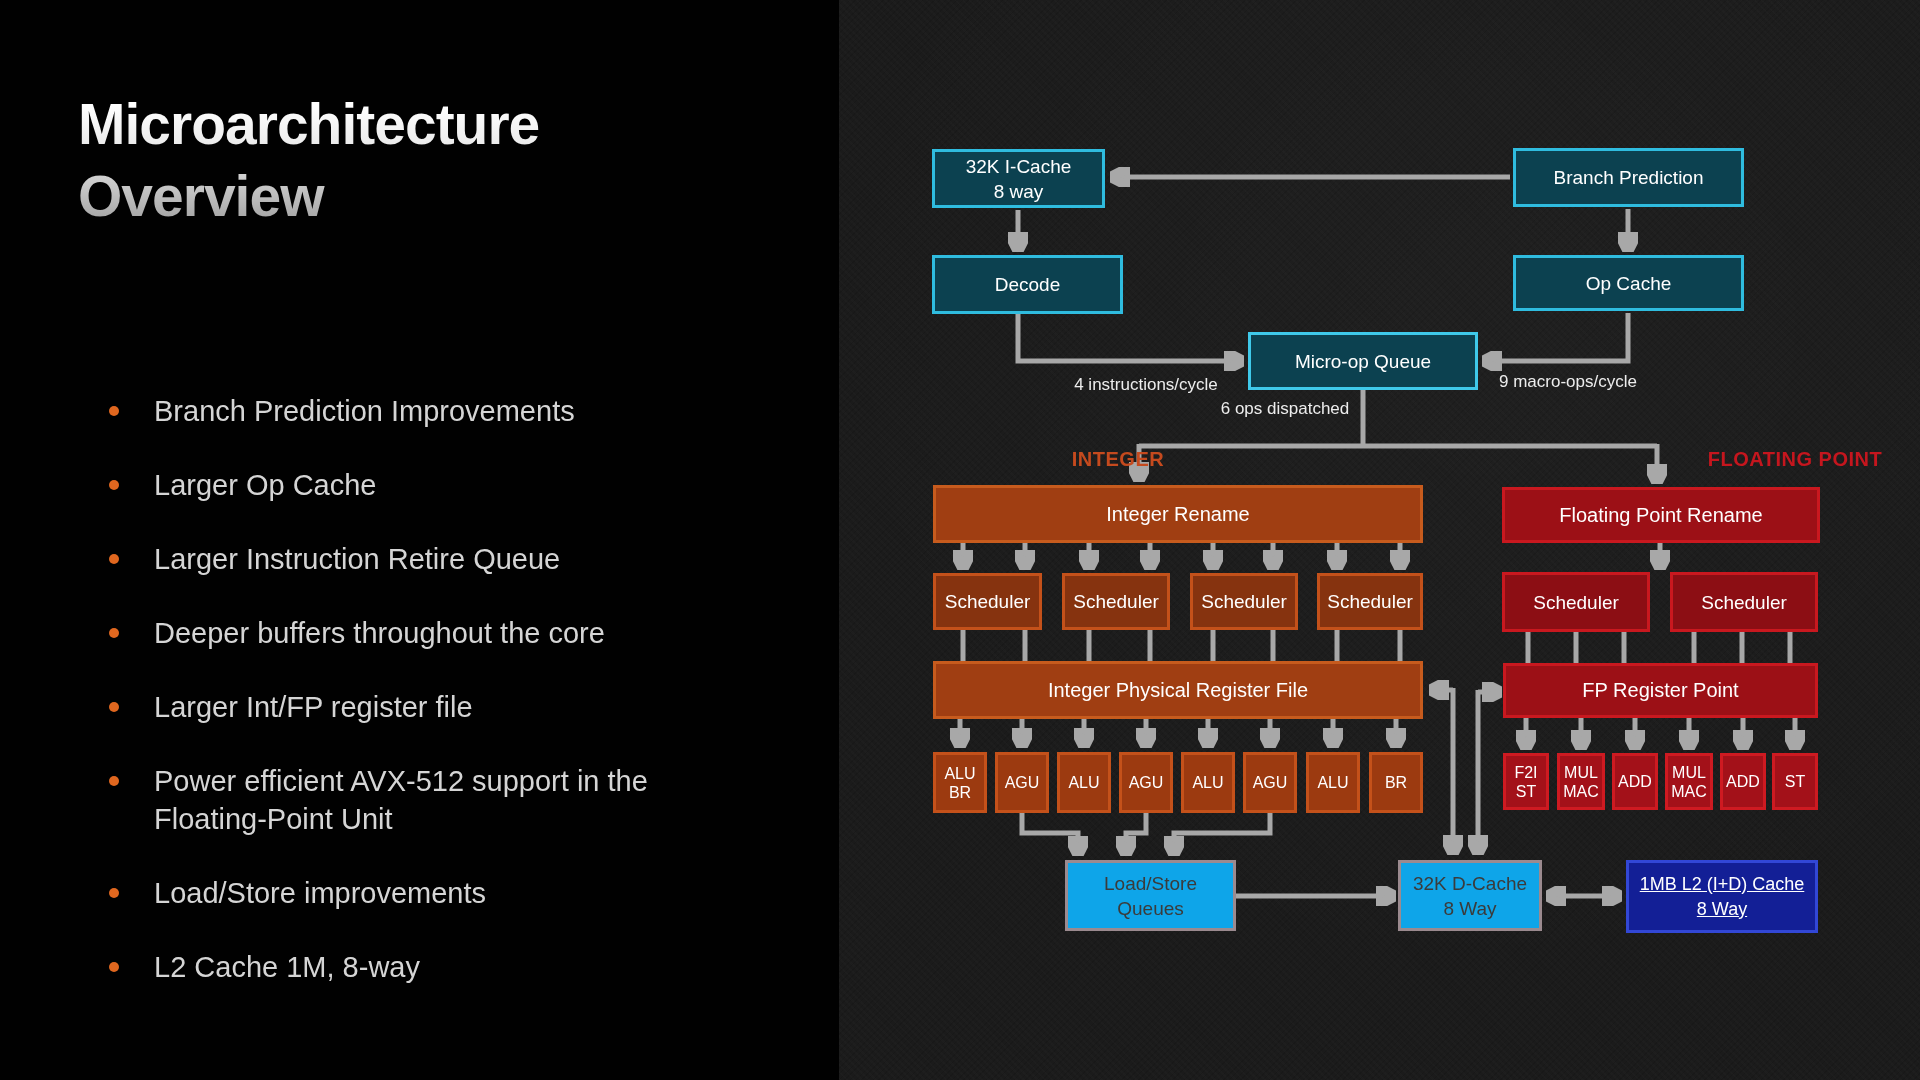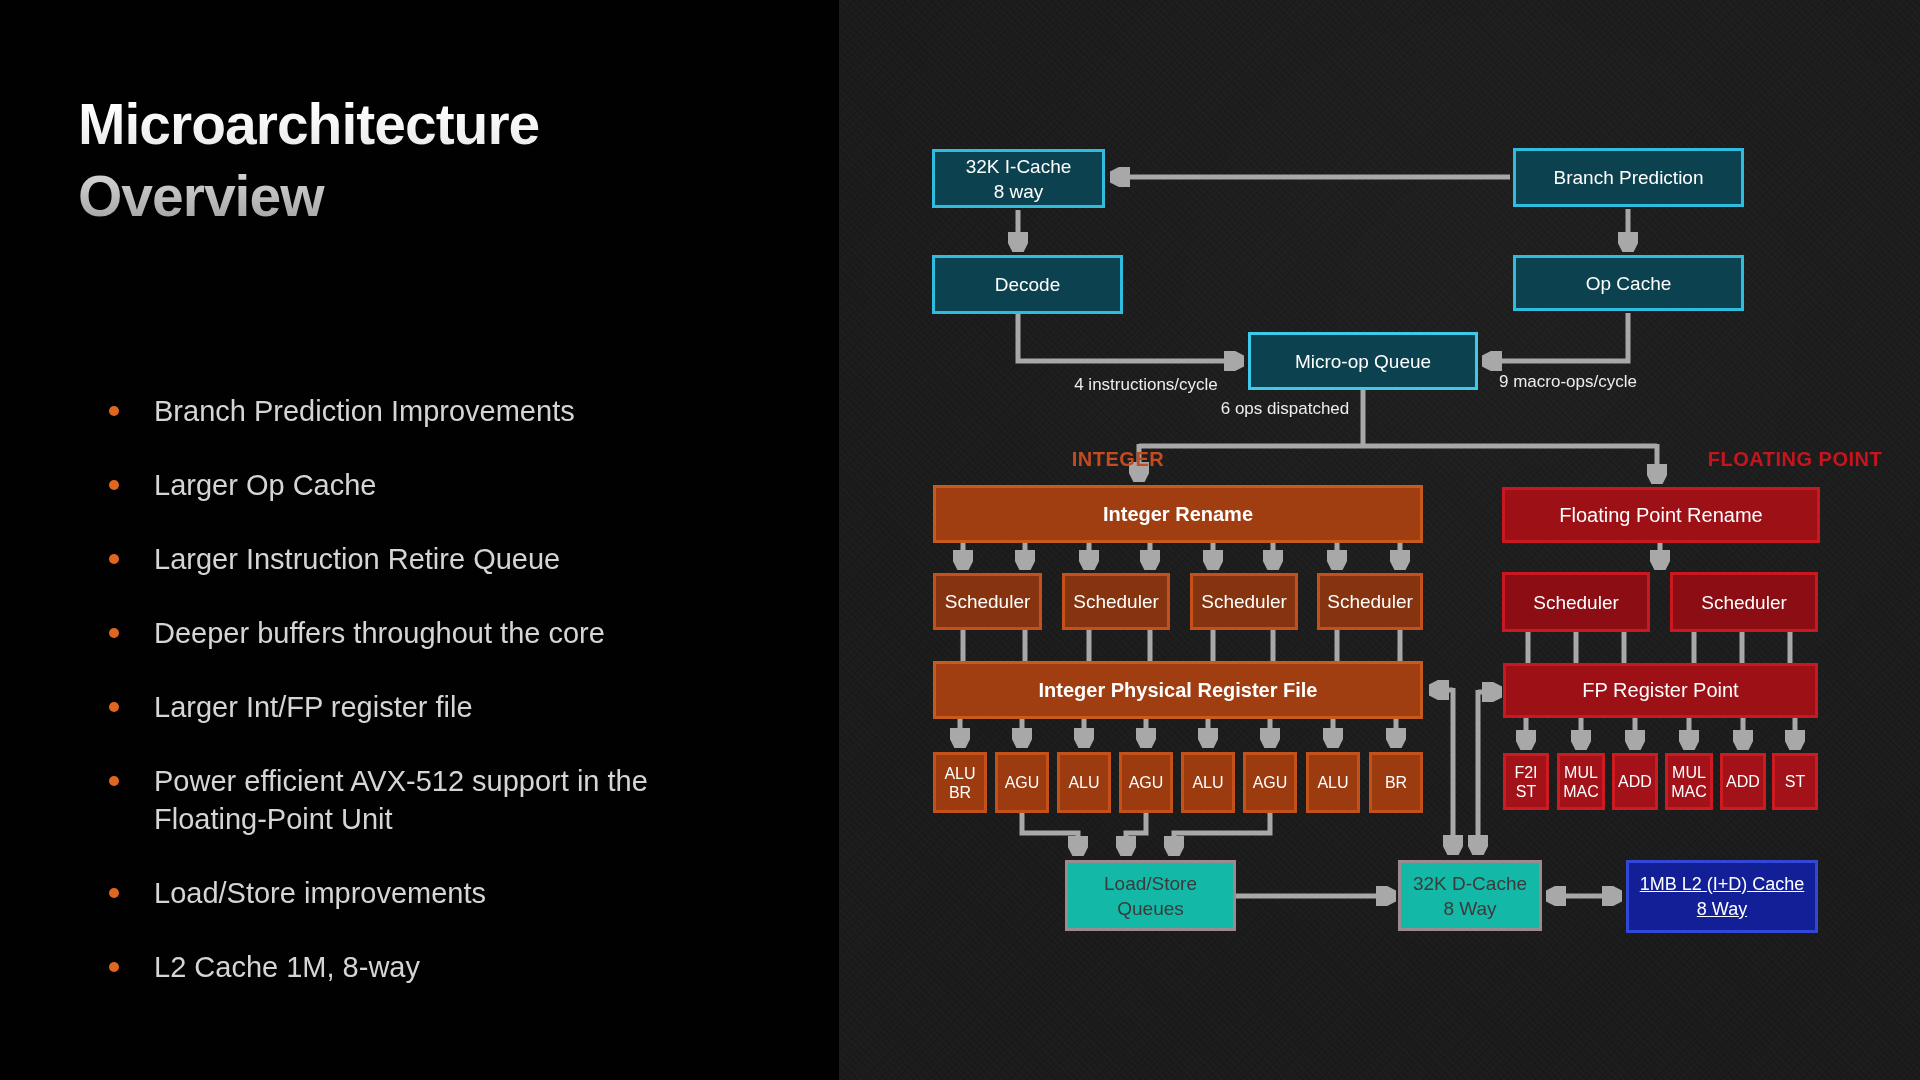--- a/index.html
+++ b/index.html
@@ -30,27 +30,27 @@
        repeating-linear-gradient(-45deg,rgba(0,0,0,0.10) 0 1px,transparent 1px 4px),
        radial-gradient(circle at 60% 30%,rgba(255,255,255,0.02),transparent 70%);}
 
   .box{position:absolute;box-sizing:border-box;display:flex;flex-direction:column;
        align-items:center;justify-content:center;text-align:center;color:#fff;
        font-size:19px;line-height:25px;z-index:3;}
   .bl:empty{display:none;}
 
   .cbox{background:#0c4150;border:3px solid #2fbcdf;}
   .muq{border-color:#3fc9ea;}
-  .ibox{background:#a03e12;border:3px solid #c75b1d;font-size:20px;font-weight:bold;}
+  .ibox{background:#a03e12;border:3px solid #c75b1d;font-size:20px;}
   .isch{background:#86330f;border:3px solid #c4511a;font-size:19px;}
   .iunit{background:#9c3a10;border:3px solid #c4511a;font-size:16px;line-height:19px;}
   .fbox{background:#9c1016;border:3px solid #c9181f;font-size:20px;}
   .fsch{background:#8c0e14;border:3px solid #c9181f;font-size:19px;}
   .funit{background:#a31119;border:3px solid #ce1a21;font-size:16px;line-height:19px;}
-  .gbox{background:#14b8a6;border:3px solid #9b8a8f;color:#3b3b3b;}
+  .gbox{background:#0ea5e9;border:3px solid #9b8a8f;color:#3b3b3b;}
   .l2box{background:#131f96;border:3px solid #3247d6;text-decoration:underline;}
 
   .flow-label{position:absolute;color:#ededed;font-size:17px;white-space:nowrap;
        transform:translateX(-50%);z-index:4;}
   .sec-label{position:absolute;font-size:20px;font-weight:bold;white-space:nowrap;
        transform:translateX(-50%);z-index:4;letter-spacing:0.5px;margin-left:40px;}
   .sec-int{color:#c54a1e;}
   .sec-fp{color:#c5161e;}
 
   svg.wires{position:absolute;left:0;top:0;width:1920px;height:1080px;z-index:2;

